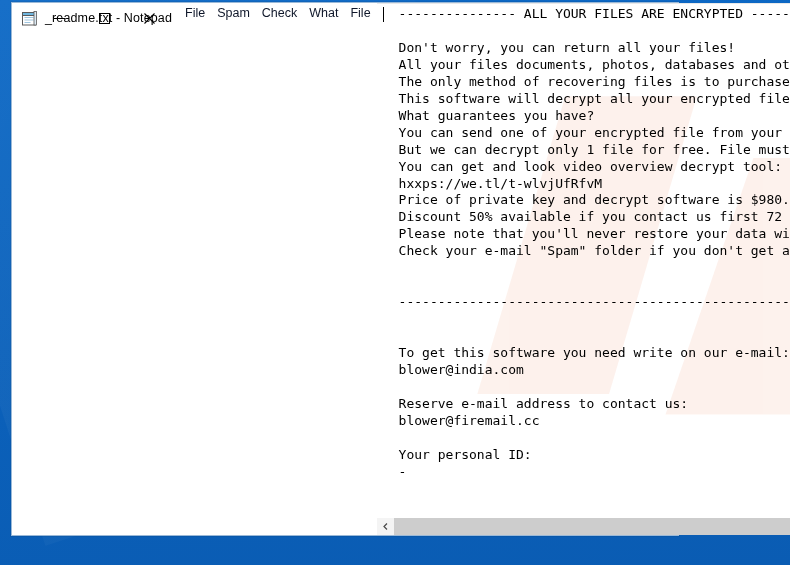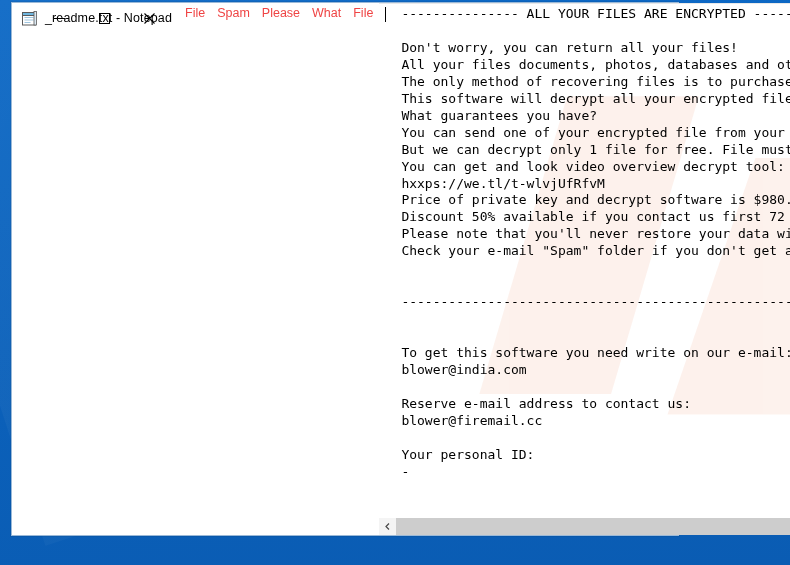--- a/index.html
+++ b/index.html
@@ -98,21 +98,21 @@
     height: 21px;
     min-height: 21px;
     background: #ffffff;
     display: flex;
     align-items: center;
     padding-left: 7px;
     user-select: none;
   }
   .menu-item {
     font-size: 12.5px;
-    color: #ef4444;
+    color: #0f172a;
     padding: 1px 6px 2px 6px;
     cursor: default;
     white-space: nowrap;
   }
 
   
   #editor-region {
     flex: 1;
     display: flex;
     flex-direction: column;
@@ -275,21 +275,21 @@
           <svg width="11" height="11" viewBox="0 0 11 11">
             <path d="M0.5 0.5 L10.5 10.5 M10.5 0.5 L0.5 10.5" stroke="#000" stroke-width="1.1" fill="none"></path>
           </svg>
         </button>
       </div>
     </div>
 
     <div id="menu-bar">
       <div class="menu-item">File</div>
       <div class="menu-item">Spam</div>
-      <div class="menu-item">Please</div>
+      <div class="menu-item">Check</div>
       <div class="menu-item">What</div>
       <div class="menu-item">File</div>
     </div>
 
     <div id="editor-region">
       <div id="editor-row">
 
         <div id="text-surface">
           <svg id="watermark" viewBox="0 0 760 500" preserveAspectRatio="none">
             <g fill="#fdf1ec" opacity="0.95">

